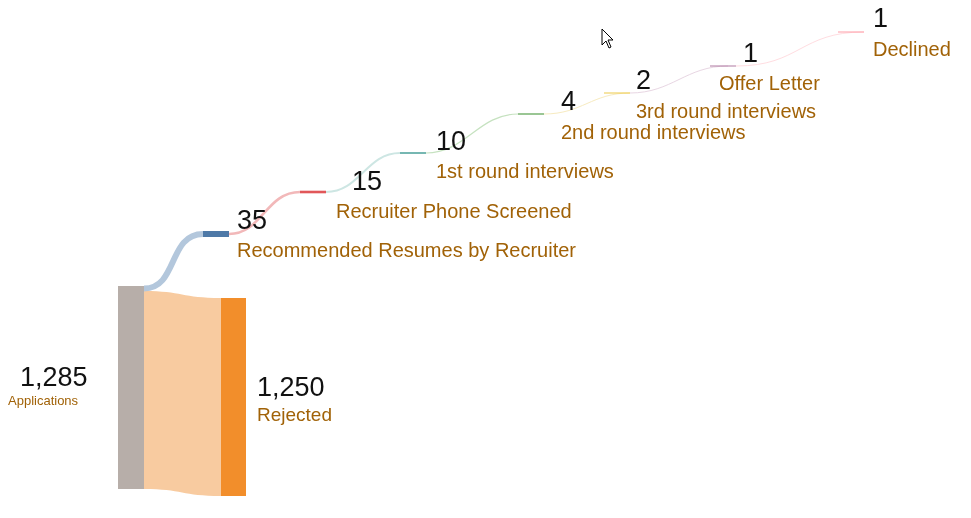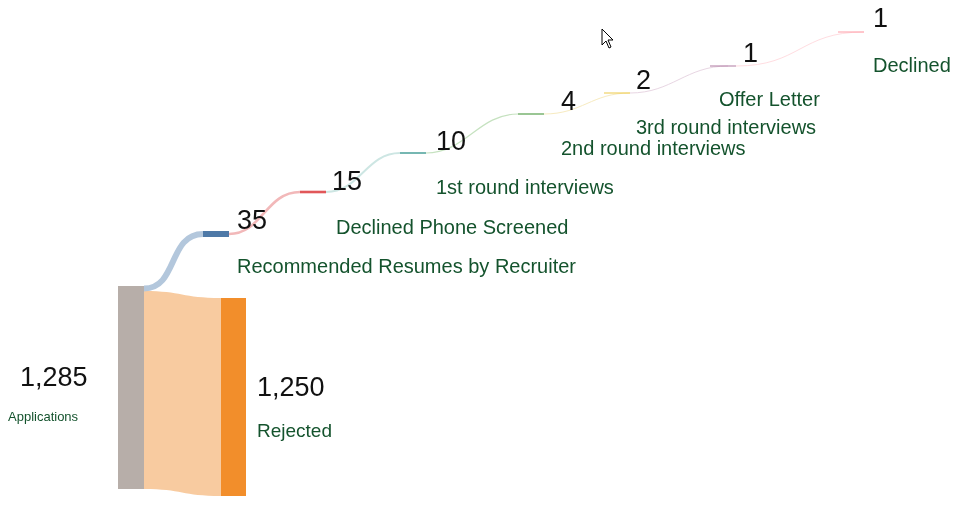--- a/index.html
+++ b/index.html
@@ -1,21 +1,21 @@
 <!DOCTYPE html>
 <html><head>
 <meta charset="utf-8">
 <style>
   html, body { margin: 0; padding: 0; background: #ffffff; }
   body { width: 971px; height: 518px; position: relative; overflow: hidden;
          font-family: "Liberation Sans", sans-serif; color: #111; }
   #chart { position: absolute; left: 0; top: 0; }
   .lbl { position: absolute; white-space: nowrap; line-height: 1; }
   .val { font-size: 27px; color: #111; }
-  .name { font-size: 20px; color: #14532d; margin-top: 16px; }
+  .name { font-size: 20px; color: #a16207; }
   .right { text-align: left; }
   .cursor { position: absolute; left: 601px; top: 28px; }
 </style>
 </head>
 <body>
 
 <svg id="chart" width="971" height="518" viewBox="0 0 971 518">
 
   <path d="M144,291 C182,291 182,298 221,298 L221,496 C182,496 182,489 144,489 Z" fill="#f8cba0"></path>
 
@@ -46,22 +46,22 @@
 
 <div class="lbl val right" style="left:20px; top:364px; width:88px;">1,285</div>
 <div class="lbl name right" style="left:8px; top:394px; width:108px; font-size:13px;">Applications</div>
 
 <div class="lbl val" style="left:257px; top:374px;">1,250</div>
 <div class="lbl name" style="left:257px; top:405px; font-size:19px;text-align:right;">Rejected</div>
 
 <div class="lbl val" style="left:237px; top:207px;">35</div>
 <div class="lbl name" style="left:237px; top:240px;">Recommended Resumes by Recruiter</div>
 
-<div class="lbl val" style="left:332px; top:168px;">15</div>
-<div class="lbl name" style="left:336px; top:201px;">Declined Phone Screened</div>
+<div class="lbl val" style="left:352px; top:168px;">15</div>
+<div class="lbl name" style="left:336px; top:201px;">Recruiter Phone Screened</div>
 
 <div class="lbl val" style="left:436px; top:128px;">10</div>
 <div class="lbl name" style="left:436px; top:161px;">1st round interviews</div>
 
 <div class="lbl val" style="left:561px; top:88px;">4</div>
 <div class="lbl name" style="left:561px; top:122px;">2nd round interviews</div>
 
 <div class="lbl val" style="left:636px; top:67px;">2</div>
 <div class="lbl name" style="left:636px; top:101px;">3rd round interviews</div>
 

